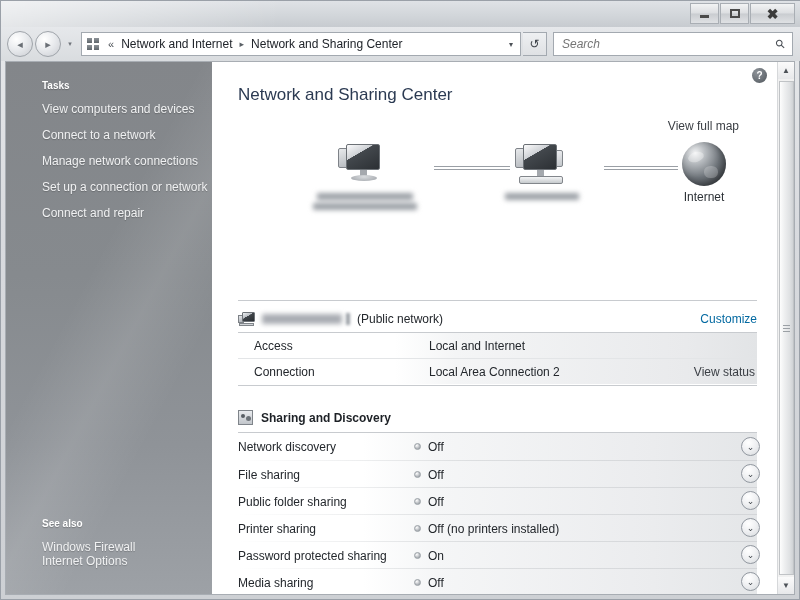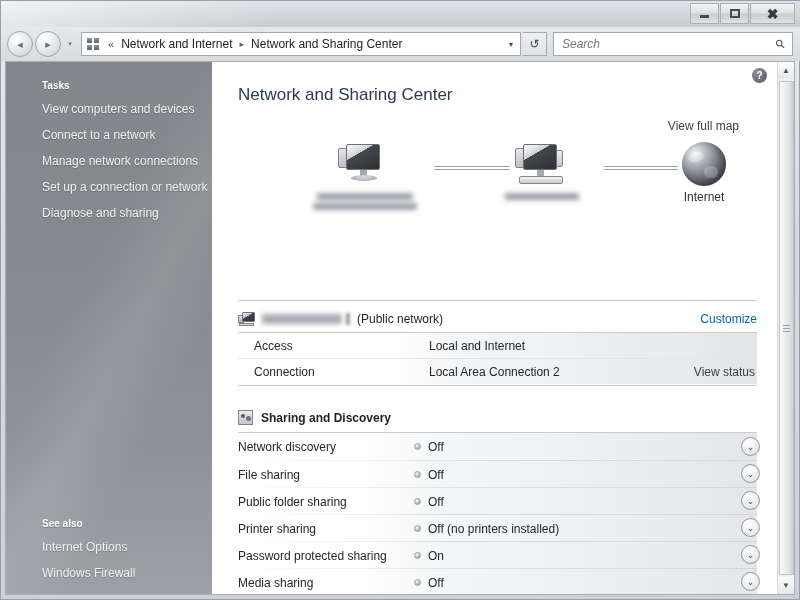--- a/index.html
+++ b/index.html
@@ -383,27 +383,27 @@
 
   <div id="content">
 
     <div id="sidebar">
       <div id="tasks">
         <div class="side-head">Tasks</div>
         <div class="side-link">View computers and devices</div>
         <div class="side-link">Connect to a network</div>
         <div class="side-link">Manage network connections</div>
         <div class="side-link">Set up a connection or network</div>
-        <div class="side-link">Diagnose and sharing</div>
+        <div class="side-link">Connect and repair</div>
       </div>
 
       <div id="seealso">
         <div class="side-head">See also</div>
+        <div class="side-link" style="margin-bottom:0">Windows Firewall</div>
         <div class="side-link">Internet Options</div>
-        <div class="side-link" style="margin-bottom:0">Windows Firewall</div>
       </div>
     </div>
 
     <div id="main">
 
       <div id="help-icon">?</div>
 
       <div id="page-title">Network and Sharing Center</div>
 
       <div id="view-full-map">View full map</div>

